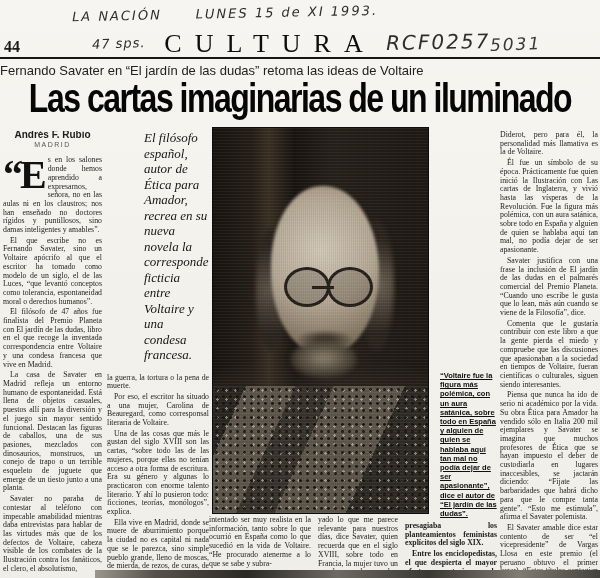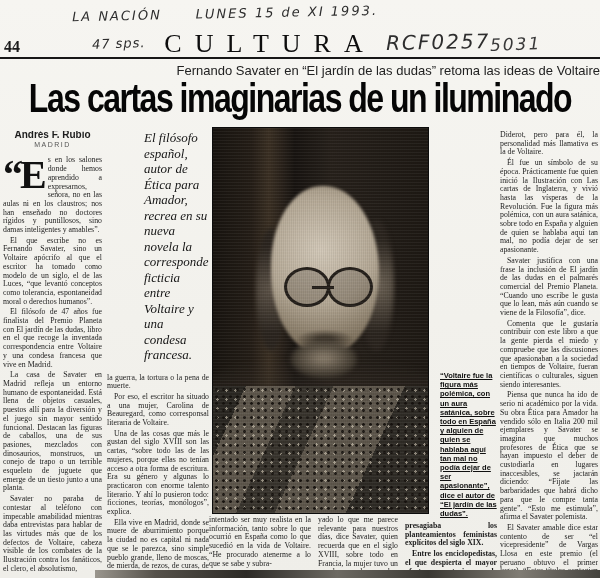--- a/index.html
+++ b/index.html
@@ -13,21 +13,21 @@
   .hw{font-family:"DejaVu Sans",sans-serif;font-style:italic;color:#2e2e2e;}
   .hw-top{position:absolute;left:72px;top:6px;font-size:13px;letter-spacing:2px;
           display:flex;gap:34px;transform:rotate(-1.2deg);}
   .pageno{position:absolute;left:4px;top:38px;font:bold 16px "Liberation Serif",serif;}
   .hw-sps{position:absolute;left:92px;top:36px;font-size:13px;letter-spacing:1px;transform:rotate(-2deg);}
   .section{position:absolute;left:0;right:60px;top:29px;margin:0;text-align:center;
            font:26px "Liberation Serif",serif;font-weight:normal;letter-spacing:13px;color:#0d0d0d;}
   .hw-code1{position:absolute;left:386px;top:30px;font-size:20px;letter-spacing:2px;transform:rotate(-1deg);}
   .hw-code2{position:absolute;left:490px;top:34px;font-size:17px;letter-spacing:2px;transform:rotate(-2deg);color:#3a3a3a;}
   .rule{position:absolute;left:0;top:57px;width:600px;height:2px;background:#171717;}
-  .kicker{position:absolute;left:0;right:0;top:63px;text-align:right;
+  .kicker{position:absolute;left:0;right:0;top:63px;text-align:left;
           font:13px "Liberation Sans",sans-serif;color:#222;}
   .headline{position:absolute;left:0;right:0;top:76px;margin:0;text-align:center;white-space:nowrap;
             font:bold 32px/1.1 "Liberation Sans",sans-serif;letter-spacing:-1.5px;color:#060606;
             transform:scaleY(1.28);transform-origin:center top;}
   
   .col{position:absolute;font:7.8px/8.7px "Liberation Serif",serif;text-align:justify;
        color:#1c1c1c;overflow:hidden;}
   .col p{margin:0 0 2px 0;text-indent:7px;}
   .col p.first{text-indent:0;}
   .byline{text-align:center;font-family:"Liberation Sans",sans-serif;margin-bottom:7px;}

